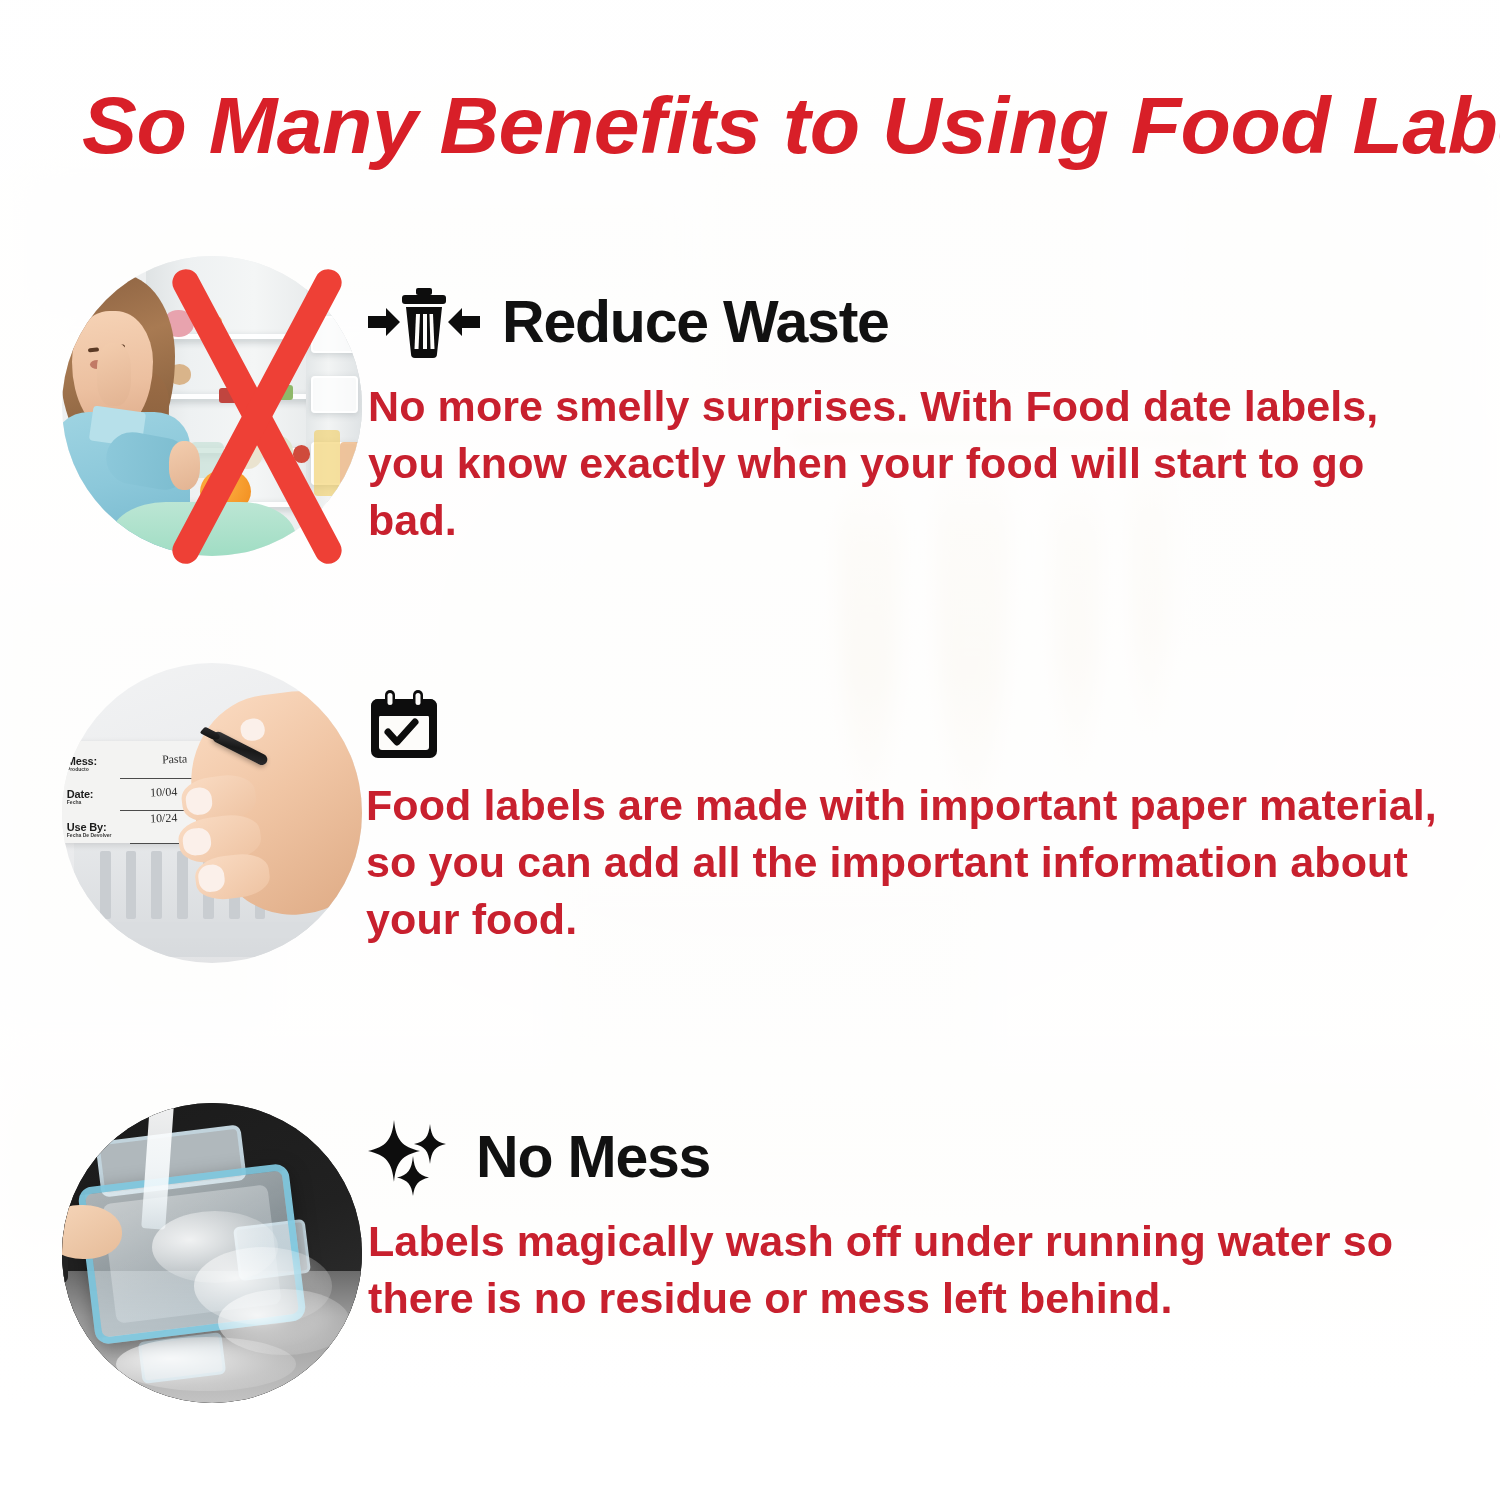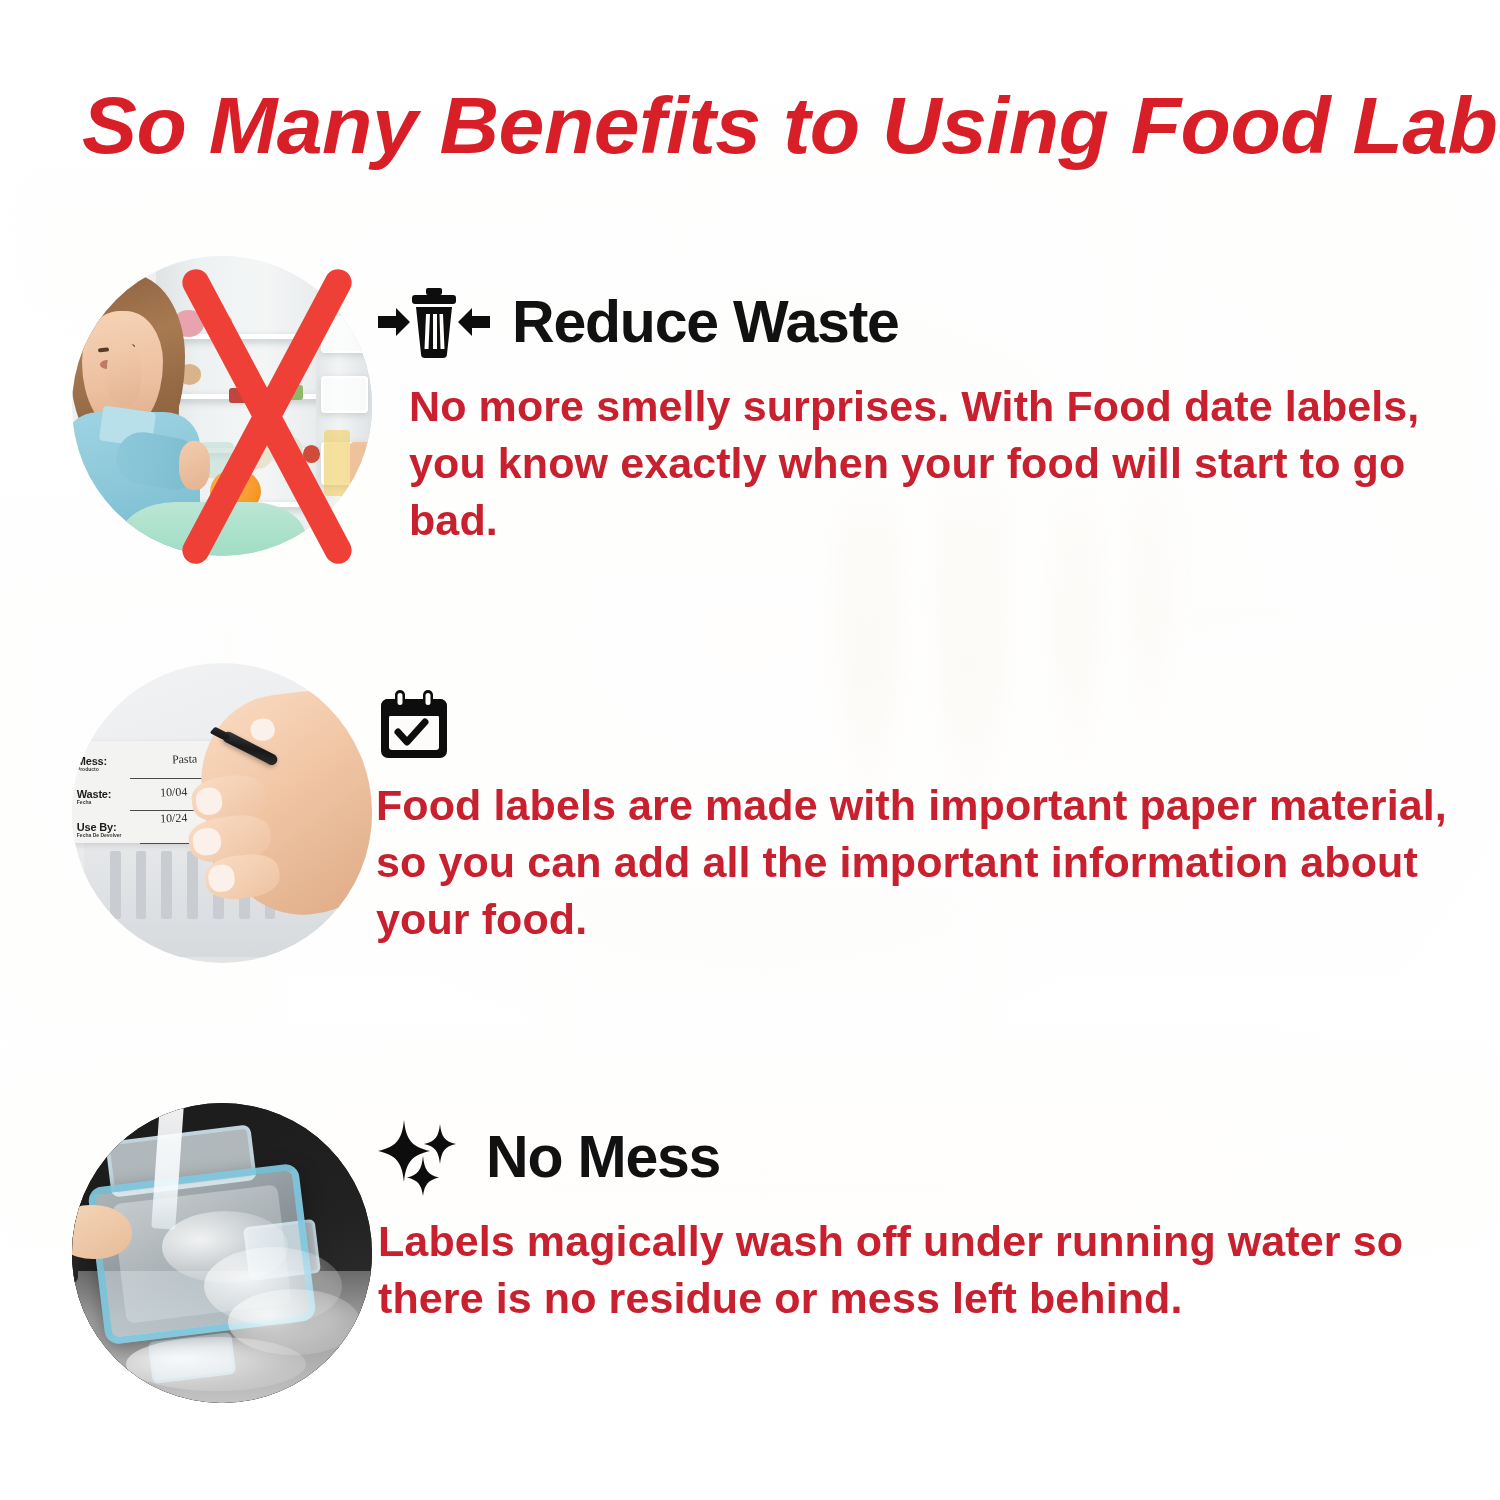--- a/index.html
+++ b/index.html
@@ -99,21 +99,21 @@
     letter-spacing: -0.5px;
     line-height: 1.0;
     white-space: nowrap;
     transform: scaleX(1.03);
     transform-origin: left center;
   }
 
   
   .row {
     position: absolute;
-    left: 10px;
+    left: 0;
     width: 1308px;
     height: 330px;
   }
   #row-1 { top: 248px; }
   #row-2 { top: 655px; }
   #row-3 { top: 1095px; }
 
   .thumb {
     position: absolute;
     left: 62px;
@@ -155,21 +155,21 @@
     margin-top: 8px;
     font-family: "Liberation Sans Narrow", "Liberation Sans", sans-serif;
     font-size: 43px;
     font-weight: bold;
     color: #C8202E;
     line-height: 1.33;
     letter-spacing: 0.1px;
     transform: scaleX(1.0);
   }
   #row-1 .text-col { top: 26px; }
-  #row-1 .body-text { width: 1090px; margin-left: 31px; }
+  #row-1 .body-text { width: 1090px; }
   #row-2 .text-col { top: 22px; left: 366px; }
   #row-2 .body-text { width: 1075px; margin-top: 4px; }
   #row-3 .text-col { top: 14px; left: 368px; }
   #row-3 .body-text { width: 1040px; margin-top: 8px; }
 
   
   .img-fridge { position: absolute; inset: 0; background: #eef0f1; }
   .fridge-body {
     position: absolute; left: 28%; top: 0; right: 0; bottom: 0;
     background:
@@ -514,21 +514,21 @@
         <div class="label-card">
 
           <div class="lab-row" style="top:14%;height:22%">
             <span class="lab-key">Mess:</span>
             <span class="lab-sub">Producto</span>
             <span class="lab-line" style="left:27%;right:8%"></span>
             <span class="lab-val" style="left:48%;top:-3px">Pasta</span>
           </div>
 
           <div class="lab-row" style="top:46%;height:22%">
-            <span class="lab-key">Waste:</span>
+            <span class="lab-key">Date:</span>
             <span class="lab-sub">Fecha</span>
             <span class="lab-line" style="left:27%;right:0%"></span>
             <span class="lab-val" style="left:42%;top:-3px">10/04</span>
           </div>
 
           <div class="lab-row" style="top:78%;height:22%">
             <span class="lab-key">Use By:</span>
             <span class="lab-sub">Fecha De Devolver</span>
             <span class="lab-line" style="left:32%;width:32%"></span>
             <span class="lab-val" style="left:42%;top:-10px">10/24</span>

